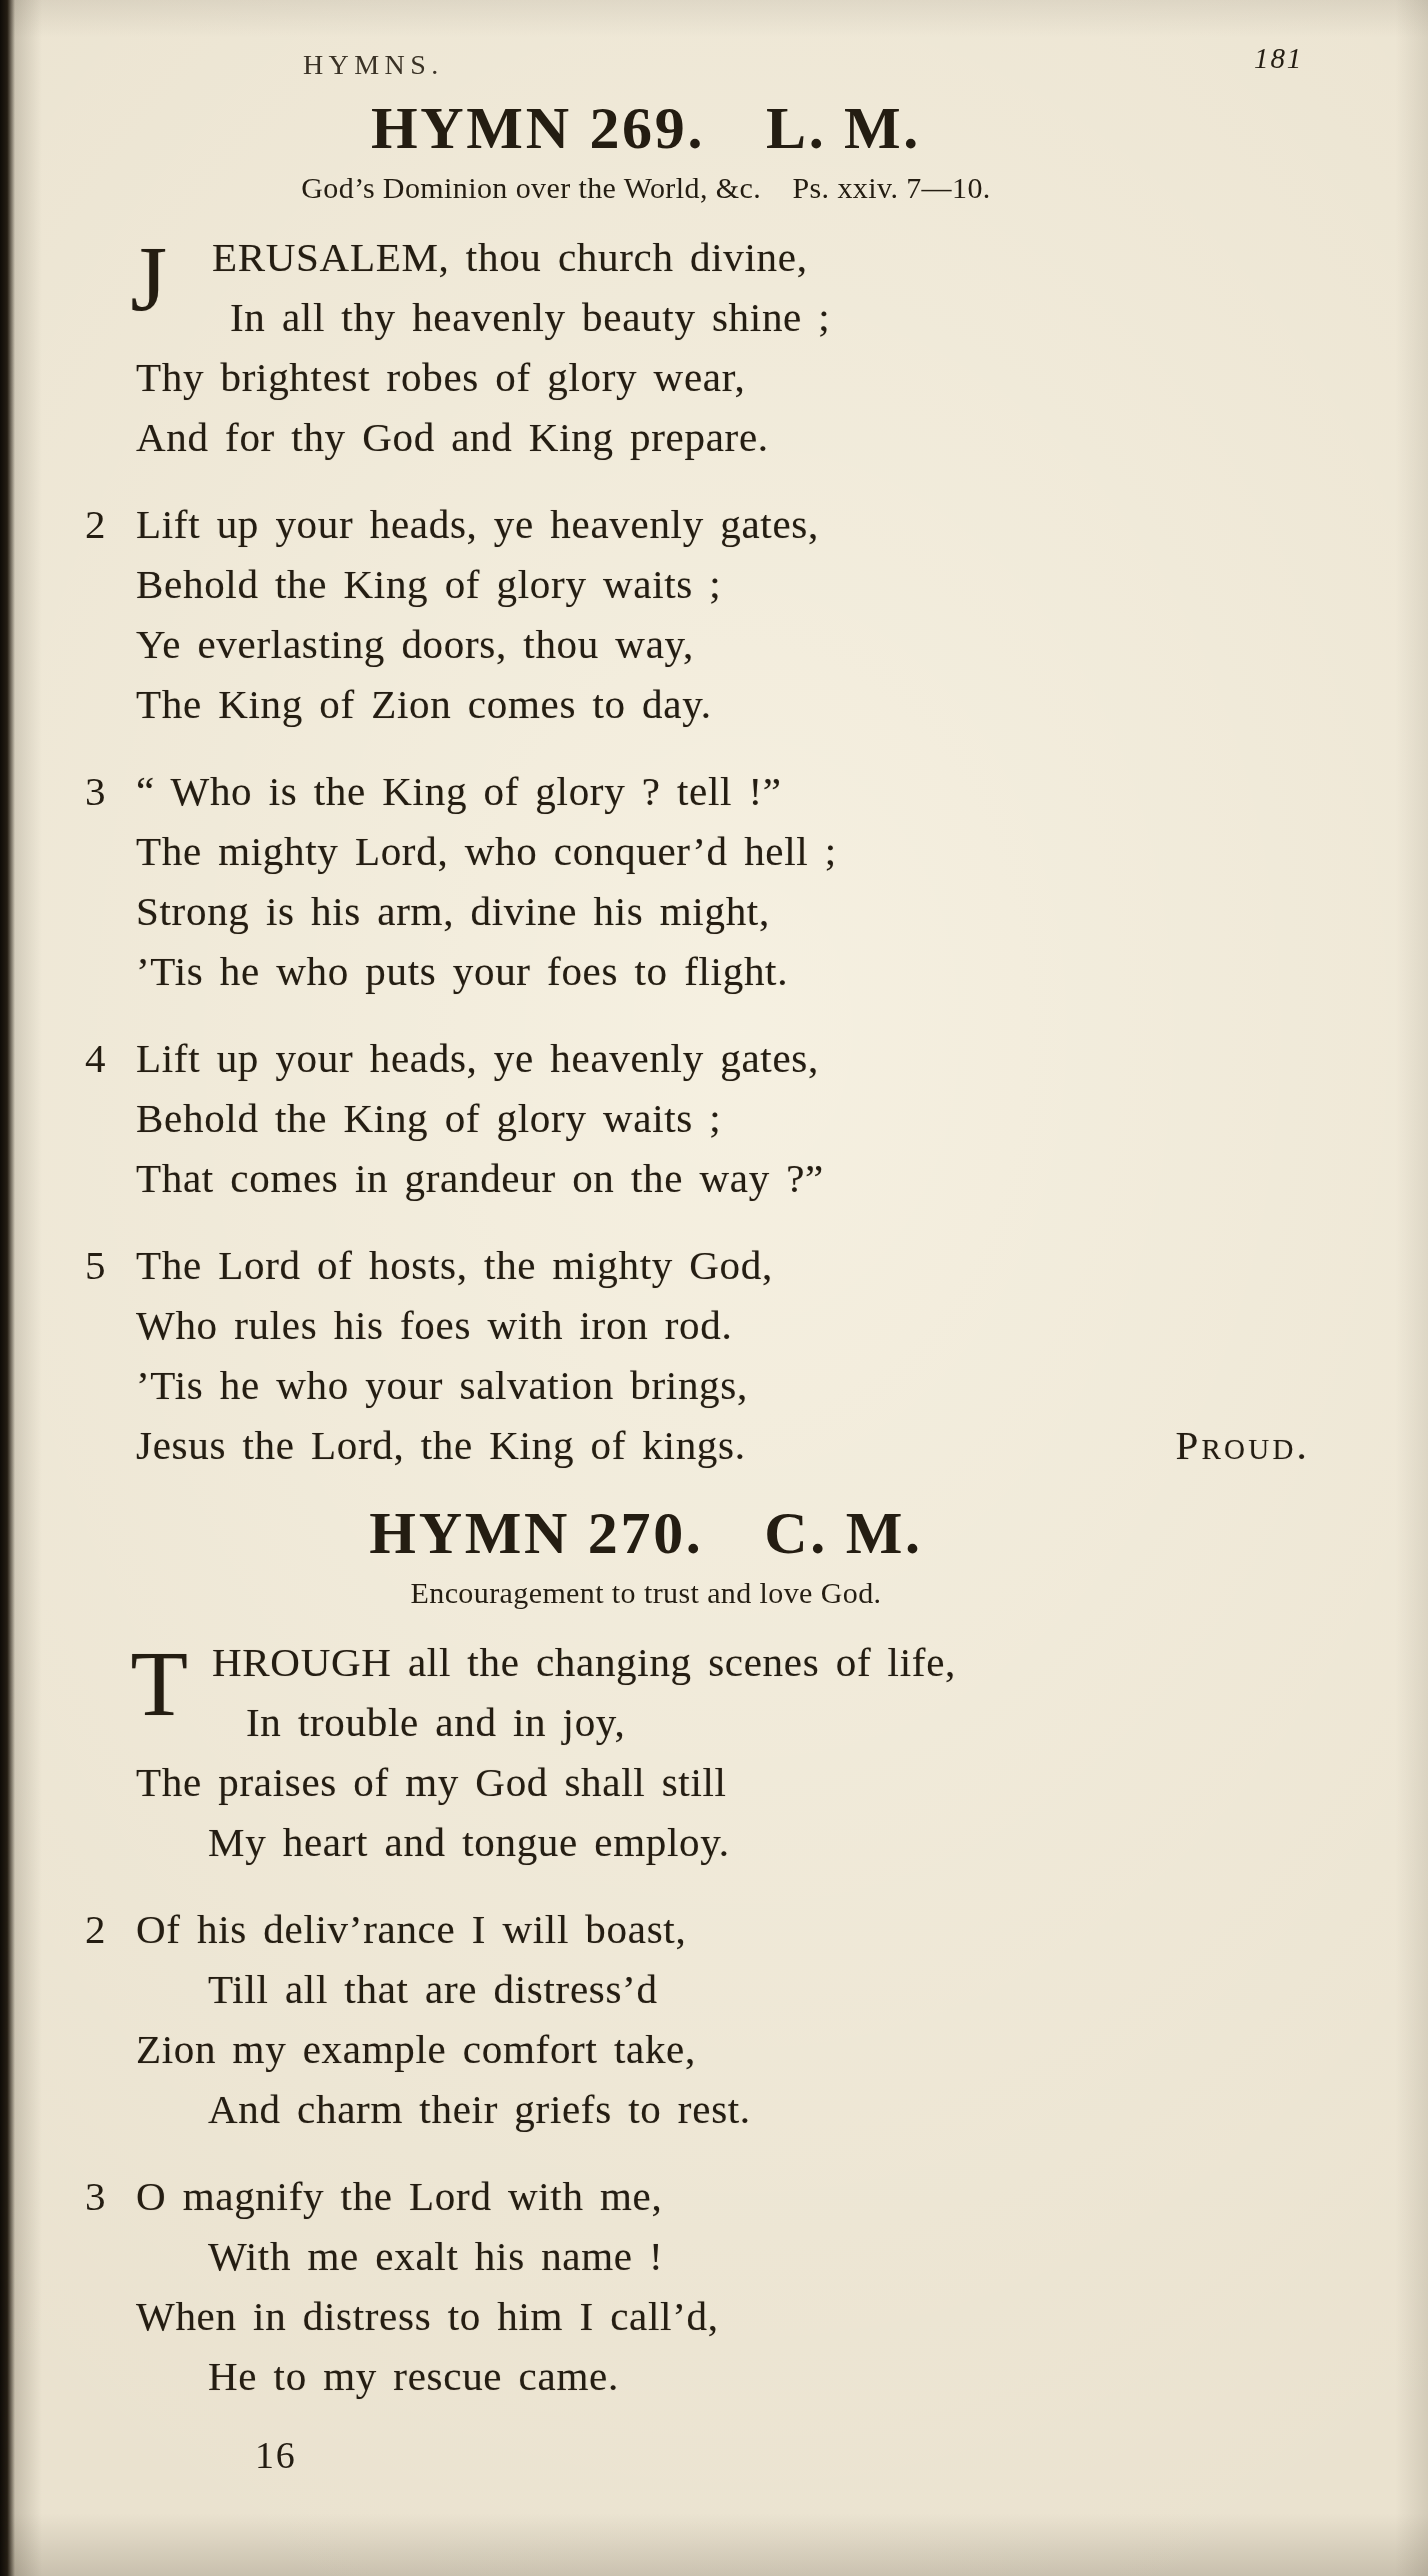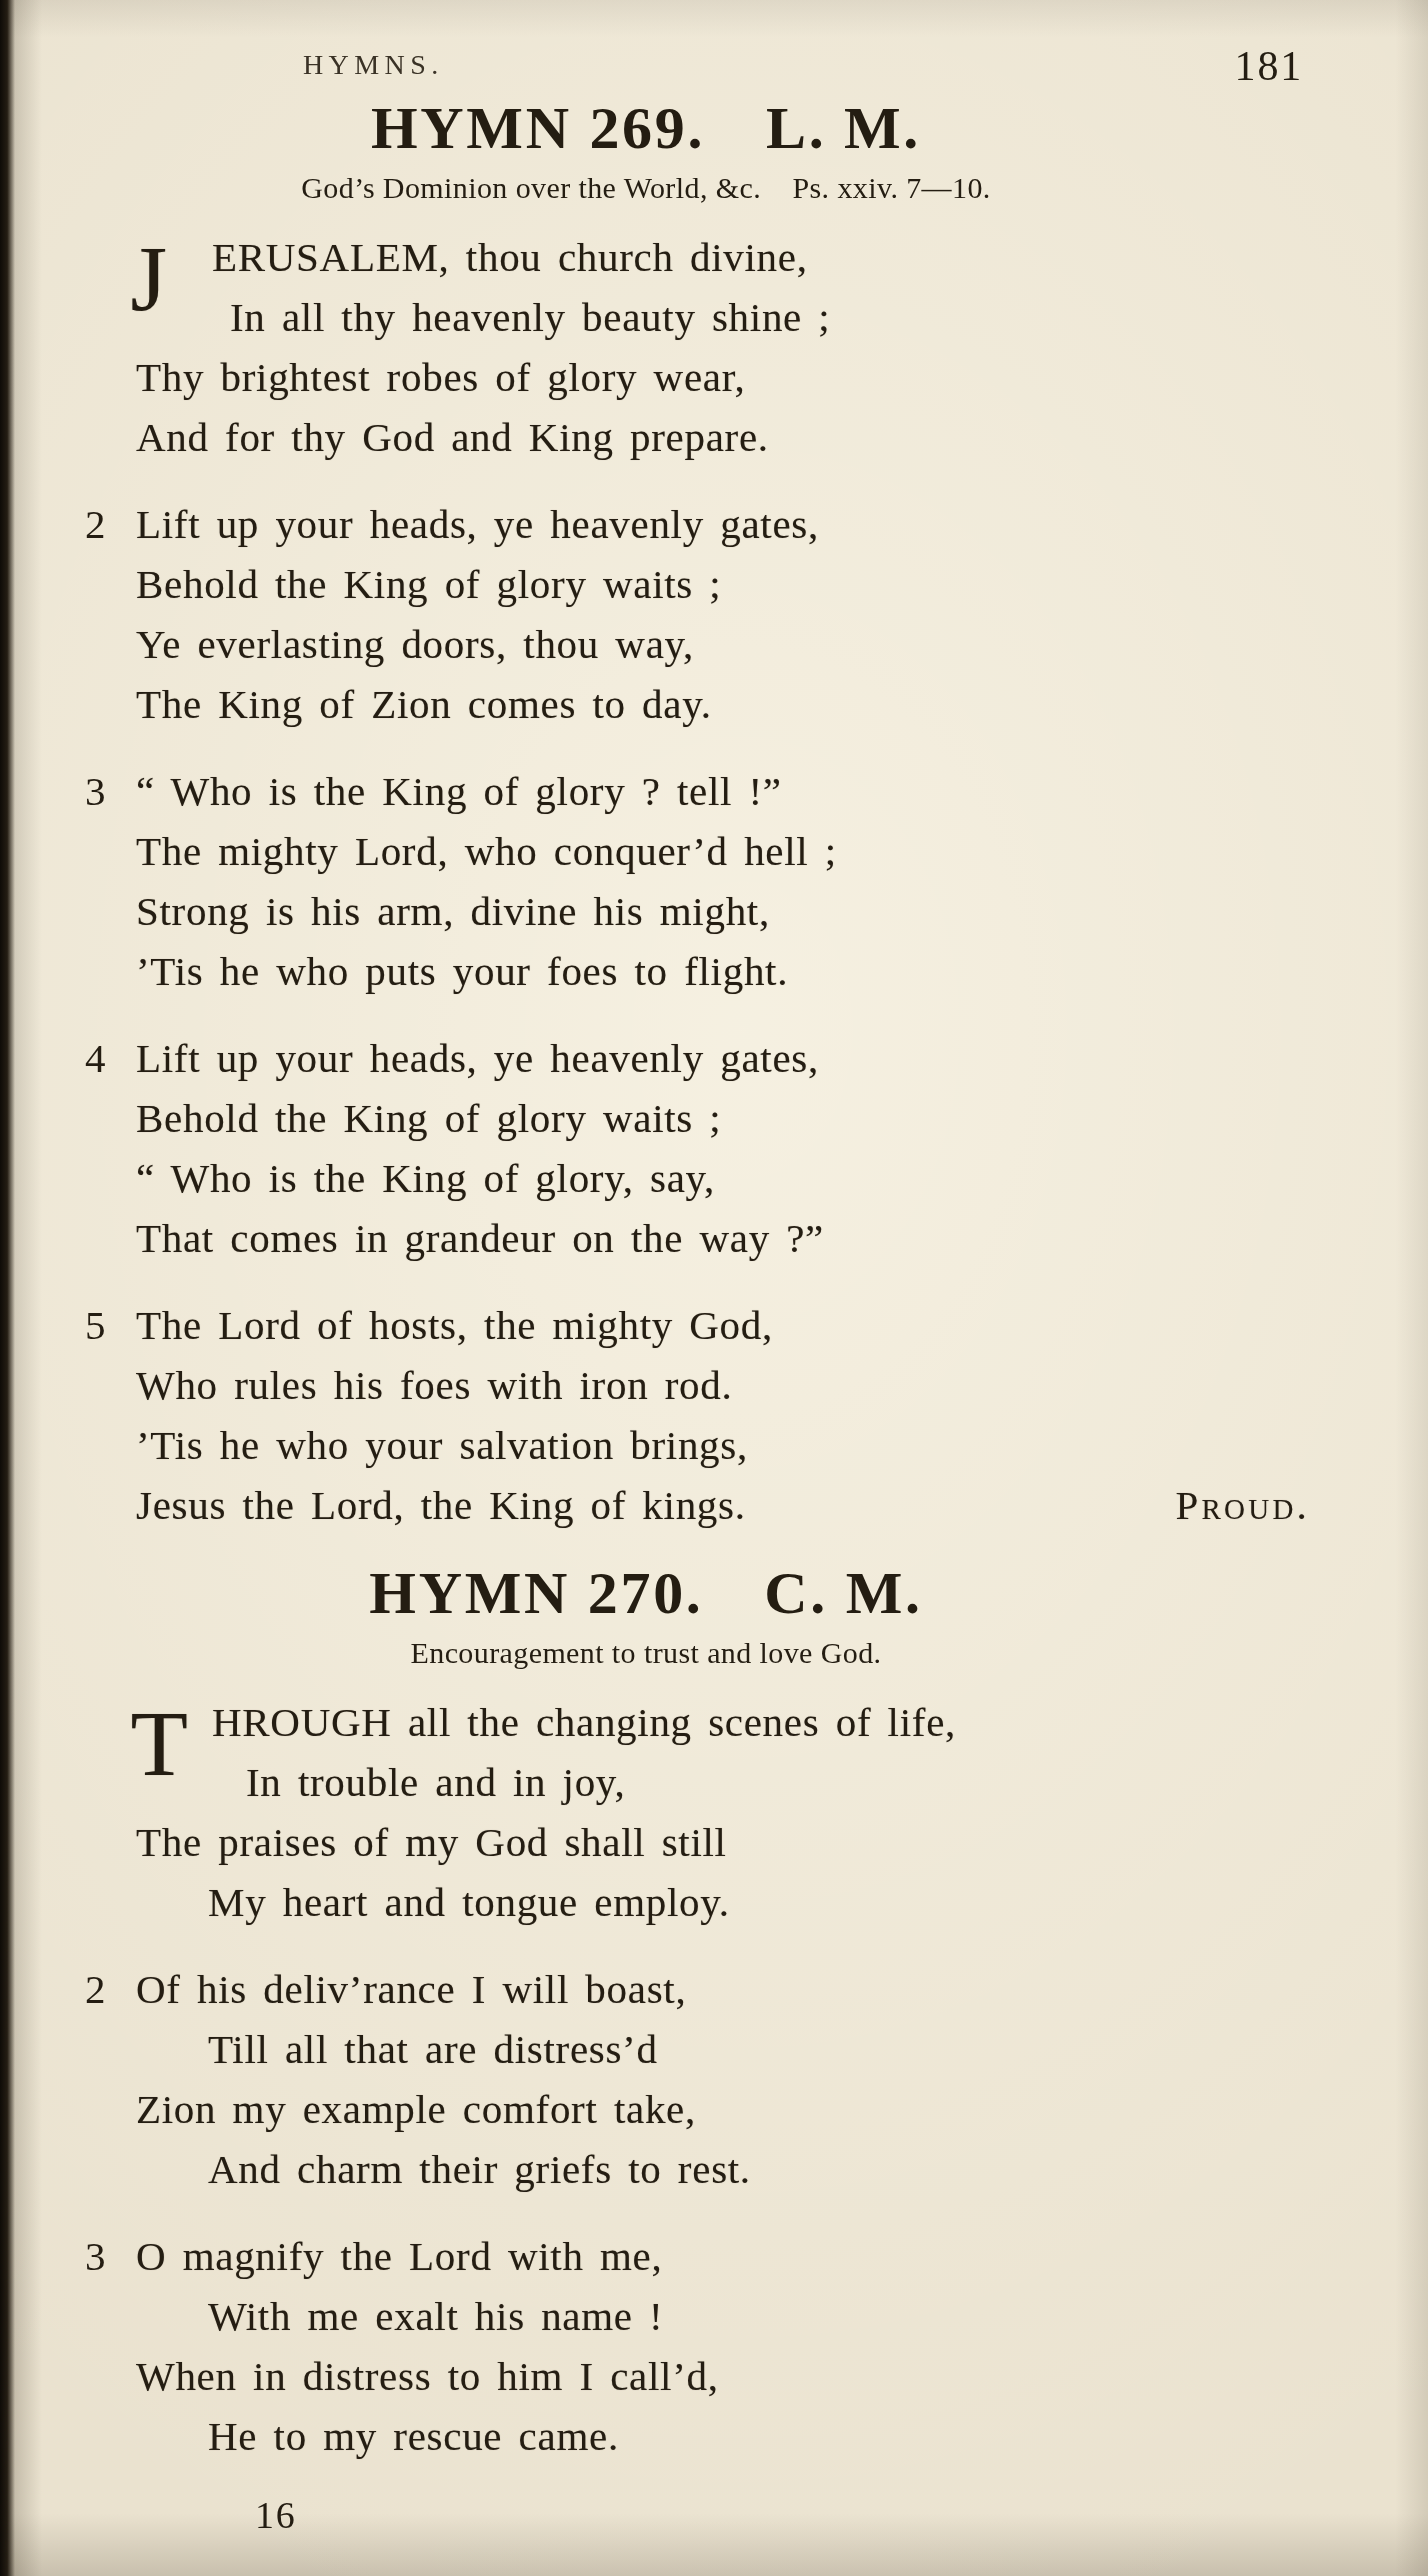--- a/index.html
+++ b/index.html
@@ -27,21 +27,21 @@
     position: absolute; left: 0; top: 0; bottom: 0; width: 14.5px;
     background: linear-gradient(90deg, #0e0b07 0%, #241d13 48%, rgba(36,29,19,0) 100%);
   }
   .running-head { position: absolute; top: 42px; left: 0; right: 0; height: 45px; }
   .rh-title {
     position: absolute; left: 303px; top: 7.2px;
     font-size: 28px; letter-spacing: 5.4px; color: #3730244;
     color: #3a3226;
     text-align: right;
   }
-  .rh-page { position: absolute; right: 125px; top: 0; font-size: 42px; letter-spacing: 1.8px; }
+  .rh-page { position: absolute; right: 125px; top: 0; font-size: 29px; letter-spacing: 1.8px; font-style: italic; }
 
   .hymn { position: relative; }
   .hymn-first { padding-top: 54px; }
   .hymn-second { margin-top: 9px; }
 
   .hymn-title {
     margin: 0; text-align: center; transform: translateX(-77px);
     font-size: 60px; font-weight: bold; letter-spacing: 2.7px; line-height: 1.05;
   }
   .hymn-title .meter { margin-left: 43px; }
@@ -125,21 +125,20 @@
         <div class="line">“ Who is the King of glory ? tell !”</div>
         <div class="line">The mighty Lord, who conquer’d hell ;</div>
         <div class="line">Strong is his arm, divine his might,</div>
         <div class="line">’Tis he who puts your foes to flight.</div>
       </div>
 
       <div class="stanza">
         <span class="num">4</span>
         <div class="line">Lift up your heads, ye heavenly gates,</div>
         <div class="line">Behold the King of glory waits ;</div>
-        <div class="line">“ Who is the King of glory, say,</div>
         <div class="line">That comes in grandeur on the way ?”</div>
       </div>
 
       <div class="stanza">
         <span class="num">5</span>
         <div class="line">The Lord of hosts, the mighty God,</div>
         <div class="line">Who rules his foes with iron rod.</div>
         <div class="line">’Tis he who your salvation brings,</div>
         <div class="line">
           <span>Jesus the Lord, the King of kings.</span>

